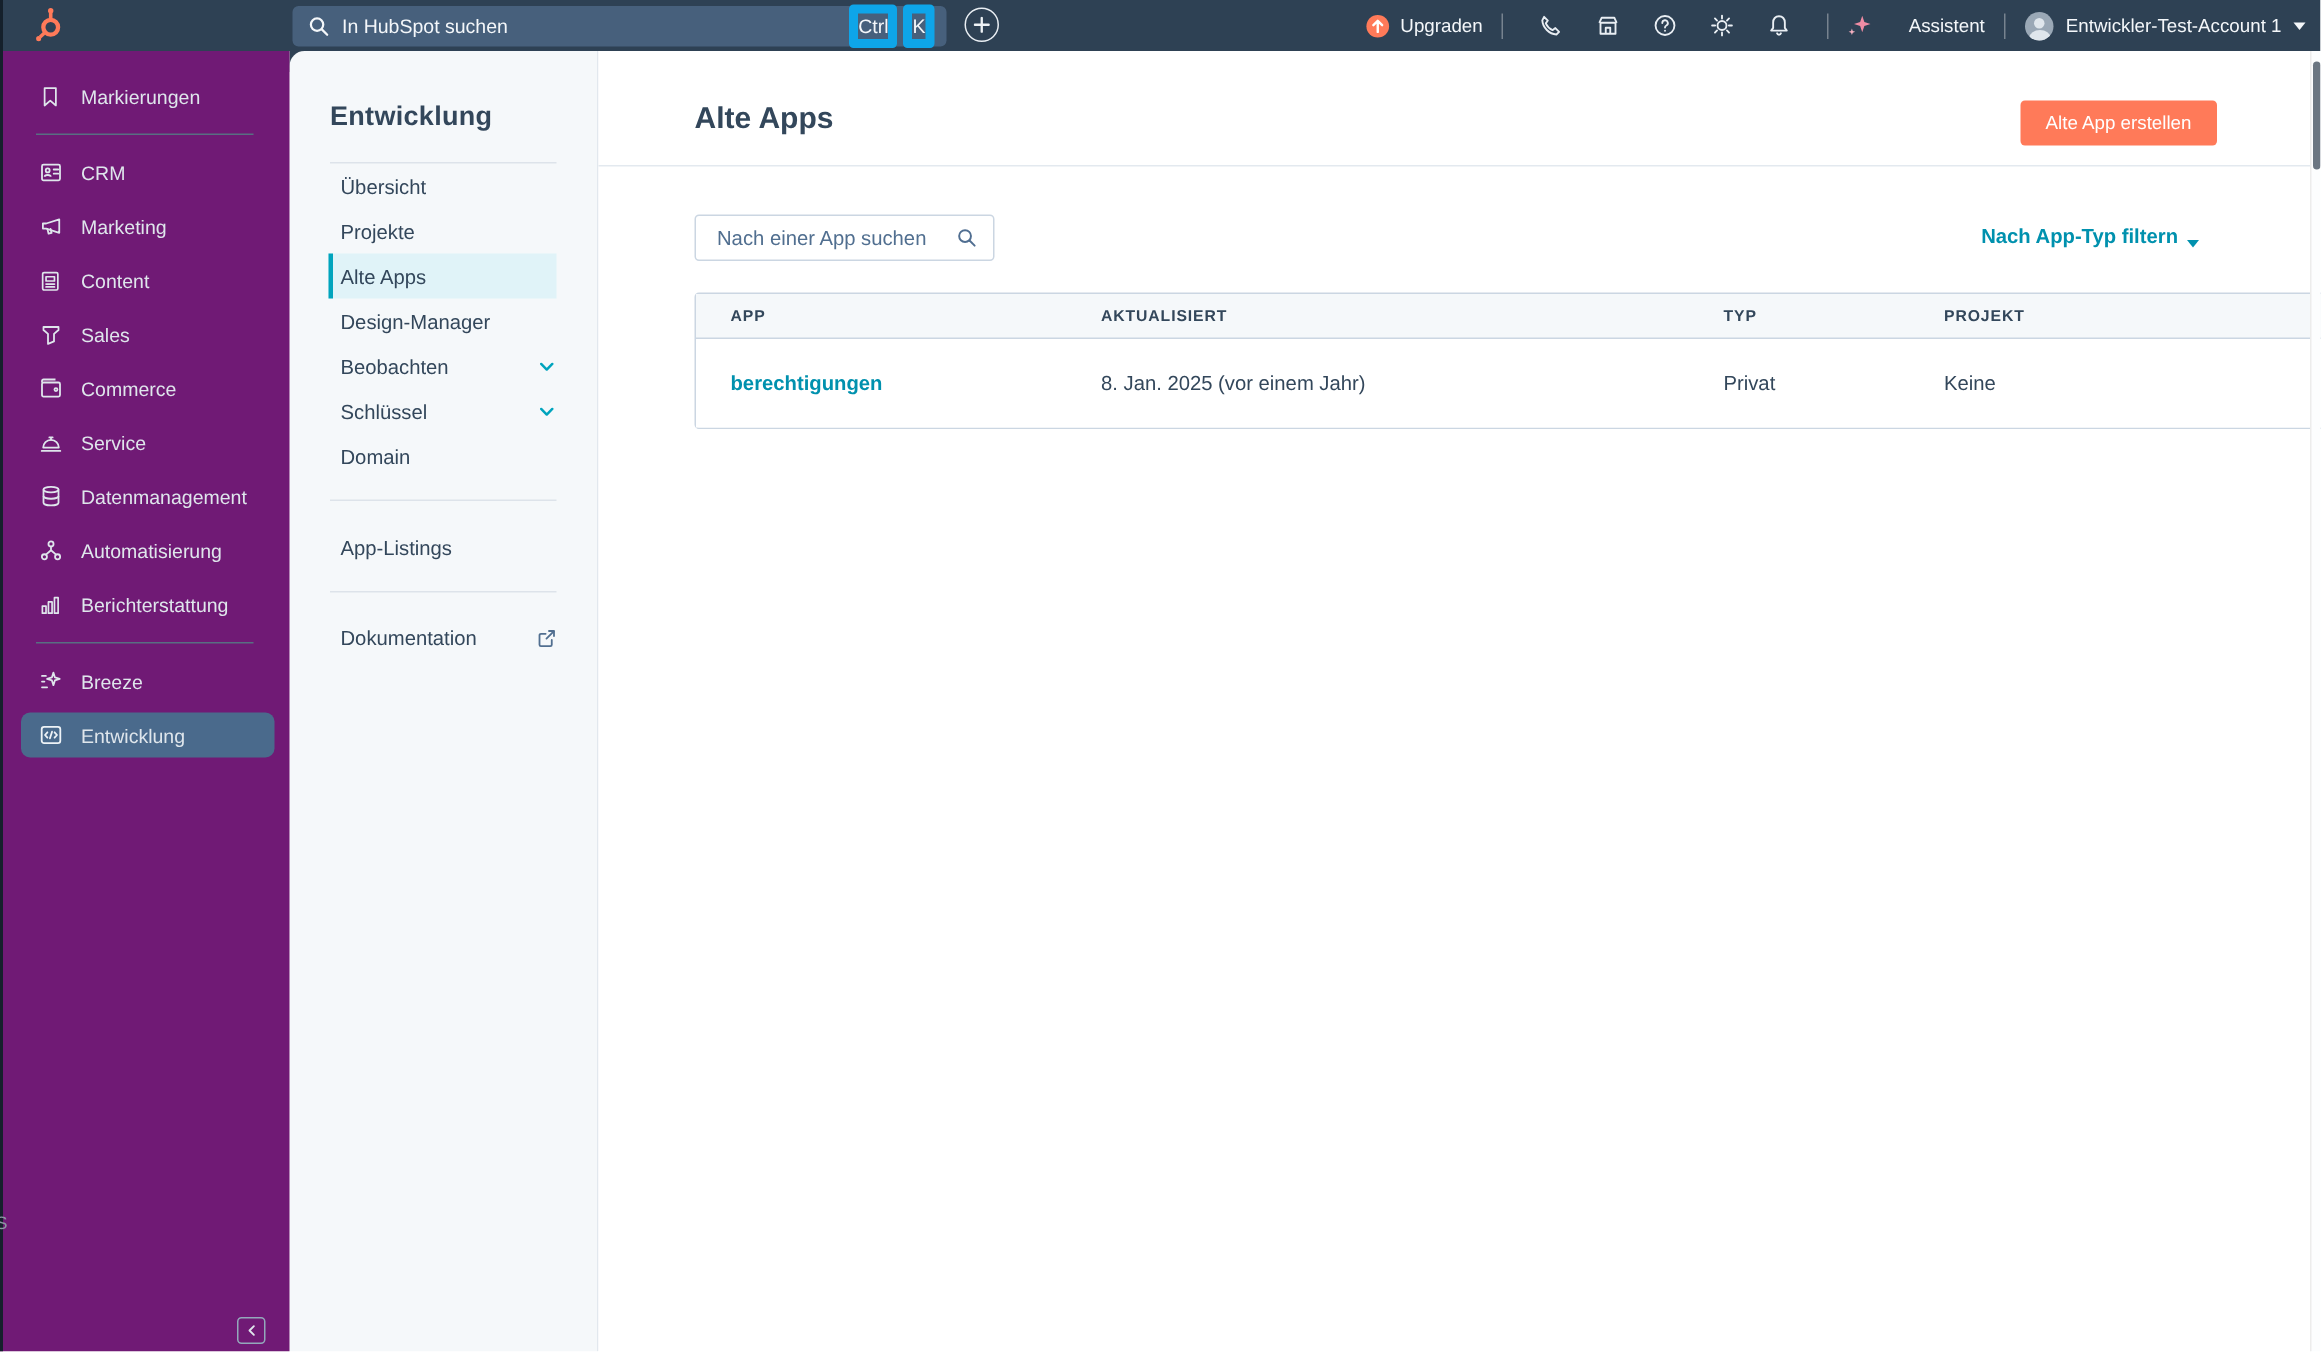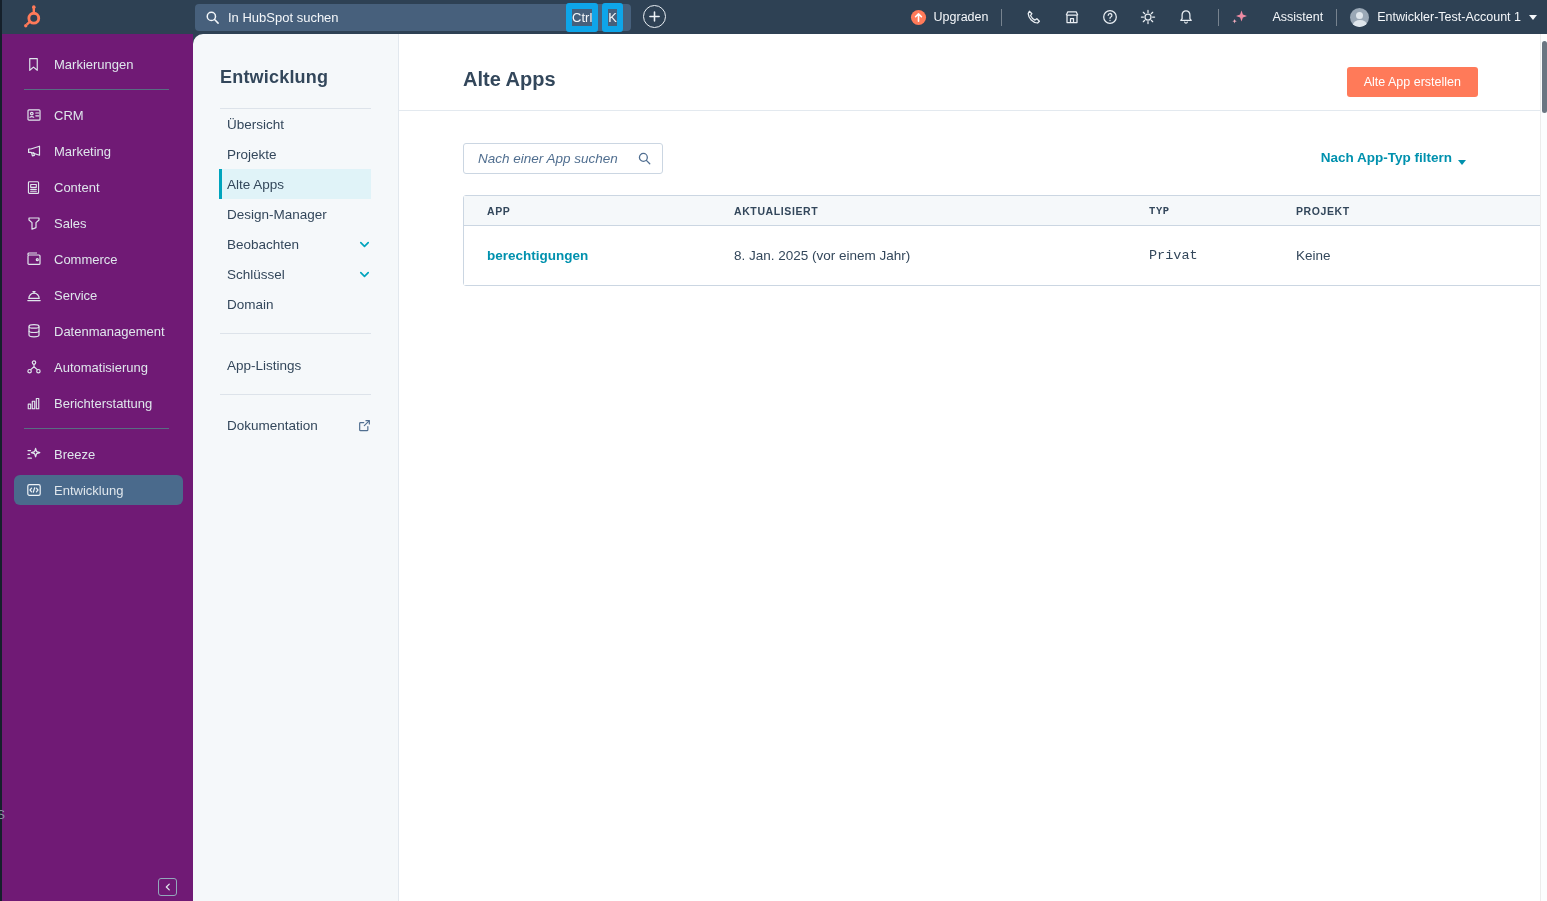--- a/index.html
+++ b/index.html
@@ -54,33 +54,33 @@
   .subnav-item .ext { margin-left:auto; display:flex; align-items:center; }
 
   
   .main { position:absolute; left:399px; top:34px; width:1141px; height:867px; background:#fff; }
   .page-title { position:absolute; left:64px; top:34px; font-size:20px; font-weight:bold; color:#33475b; }
   .create-btn { position:absolute; right:62px; top:33px; background:#ff7a59; color:#fff; border:none;
                 font-family:inherit; font-size:12.5px; padding:8px 17px; border-radius:3px; cursor:pointer; }
   .header-div { position:absolute; left:0; top:76px; width:1141px; height:1px; background:#e3e9ef; }
   .controls { position:absolute; left:64px; right:62px; top:109px; height:32px; }
   .app-search { position:absolute; left:0; top:0; width:200px; height:31px; border:1px solid #cbd6e2; border-radius:3px;
-                background:#fff; display:flex; align-items:center; padding:0 10px 0 14px;font-style:italic; }
+                background:#fff; display:flex; align-items:center; padding:0 10px 0 14px; }
   .app-search .ph { color:#516f90; font-size:13.5px; flex:1; }
   .filter-link { position:absolute; right:12px; top:7px; color:#0091ae; font-size:13.5px; font-weight:bold;
                  display:flex; align-items:flex-end; cursor:pointer; }
   .filter-caret { width:0; height:0; border-left:4px solid transparent; border-right:4px solid transparent;
                   border-top:5px solid #0091ae; margin-left:6px; margin-top:2px; }
   .apps-table { position:absolute; left:64px; top:161px; width:1204px; border:1px solid #cbd6e2; border-radius:3px; }
   .t-head { display:flex; background:#f5f8fa; height:30px; align-items:center; border-bottom:1px solid #cbd6e2;
             font-size:10.5px; font-weight:bold; letter-spacing:.6px; color:#33475b; }
   .t-row { display:flex; background:#fff; height:59px; align-items:center; font-size:13.5px; color:#33475b; }
   .c-app { width:270px; padding-left:23px; }
   .c-upd { width:415px; }
-  .c-typ { width:147px;font-family:Liberation Mono, monospace; }
+  .c-typ { width:147px; }
   .c-prj { flex:1; }
   .app-link { color:#0091ae; font-weight:bold; cursor:pointer; }
 
   
   .scrollbar { position:absolute; right:0; top:34px; width:7px; height:867px; background:#fcfdfe; border-left:1px solid #ececec; z-index:50; }
   .scroll-thumb { position:absolute; left:1px; top:7px; width:5px; height:72px; background:#6b7682; border-radius:3px; cursor:grab; }
 
   svg { display:block; }
 </style>
 </head>

